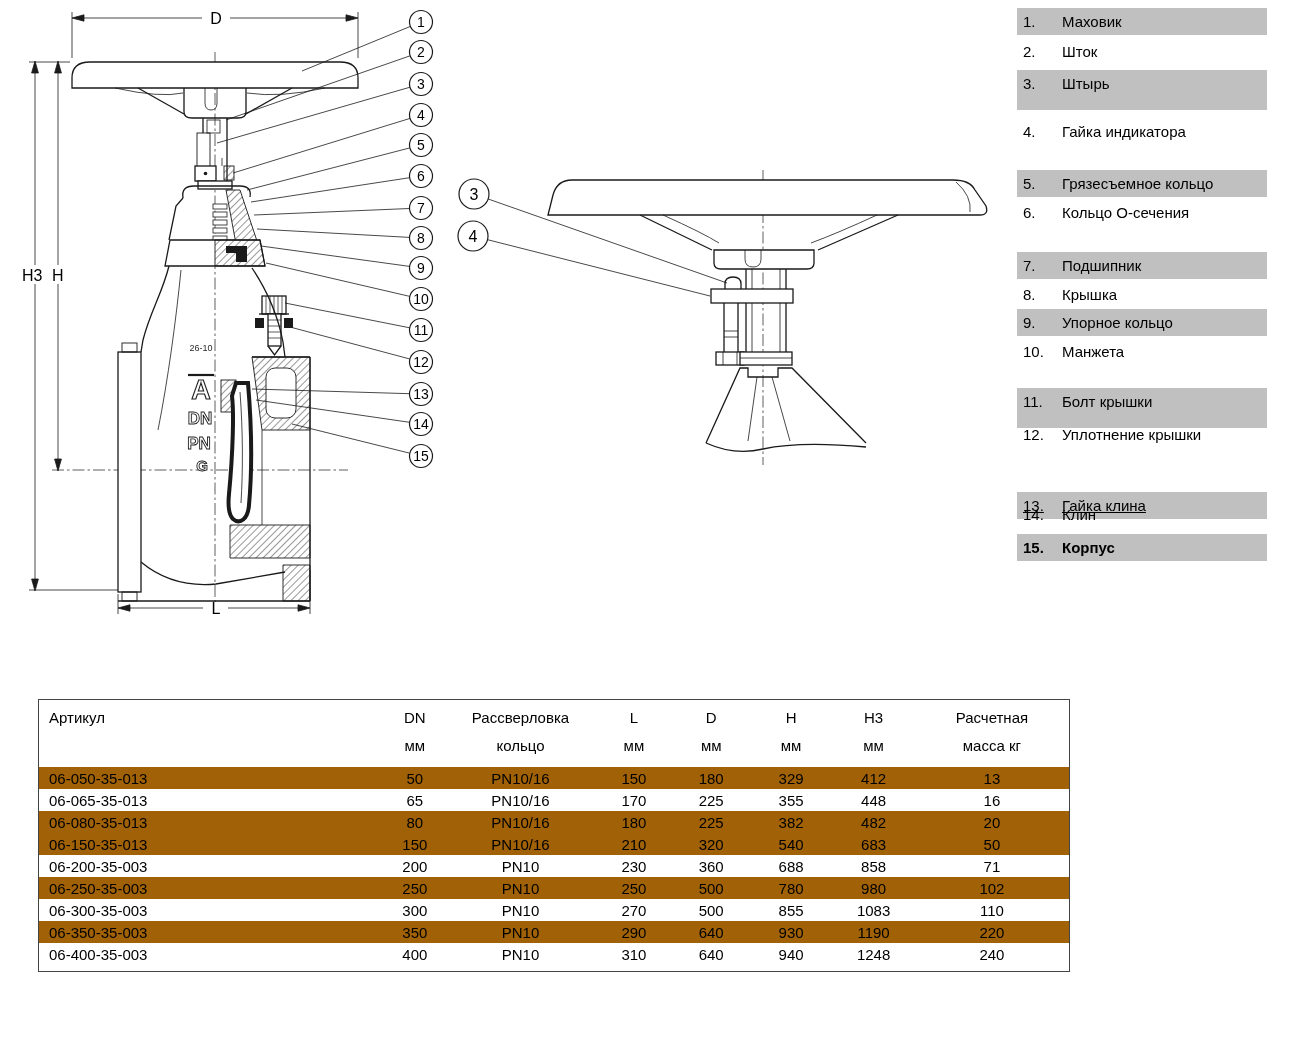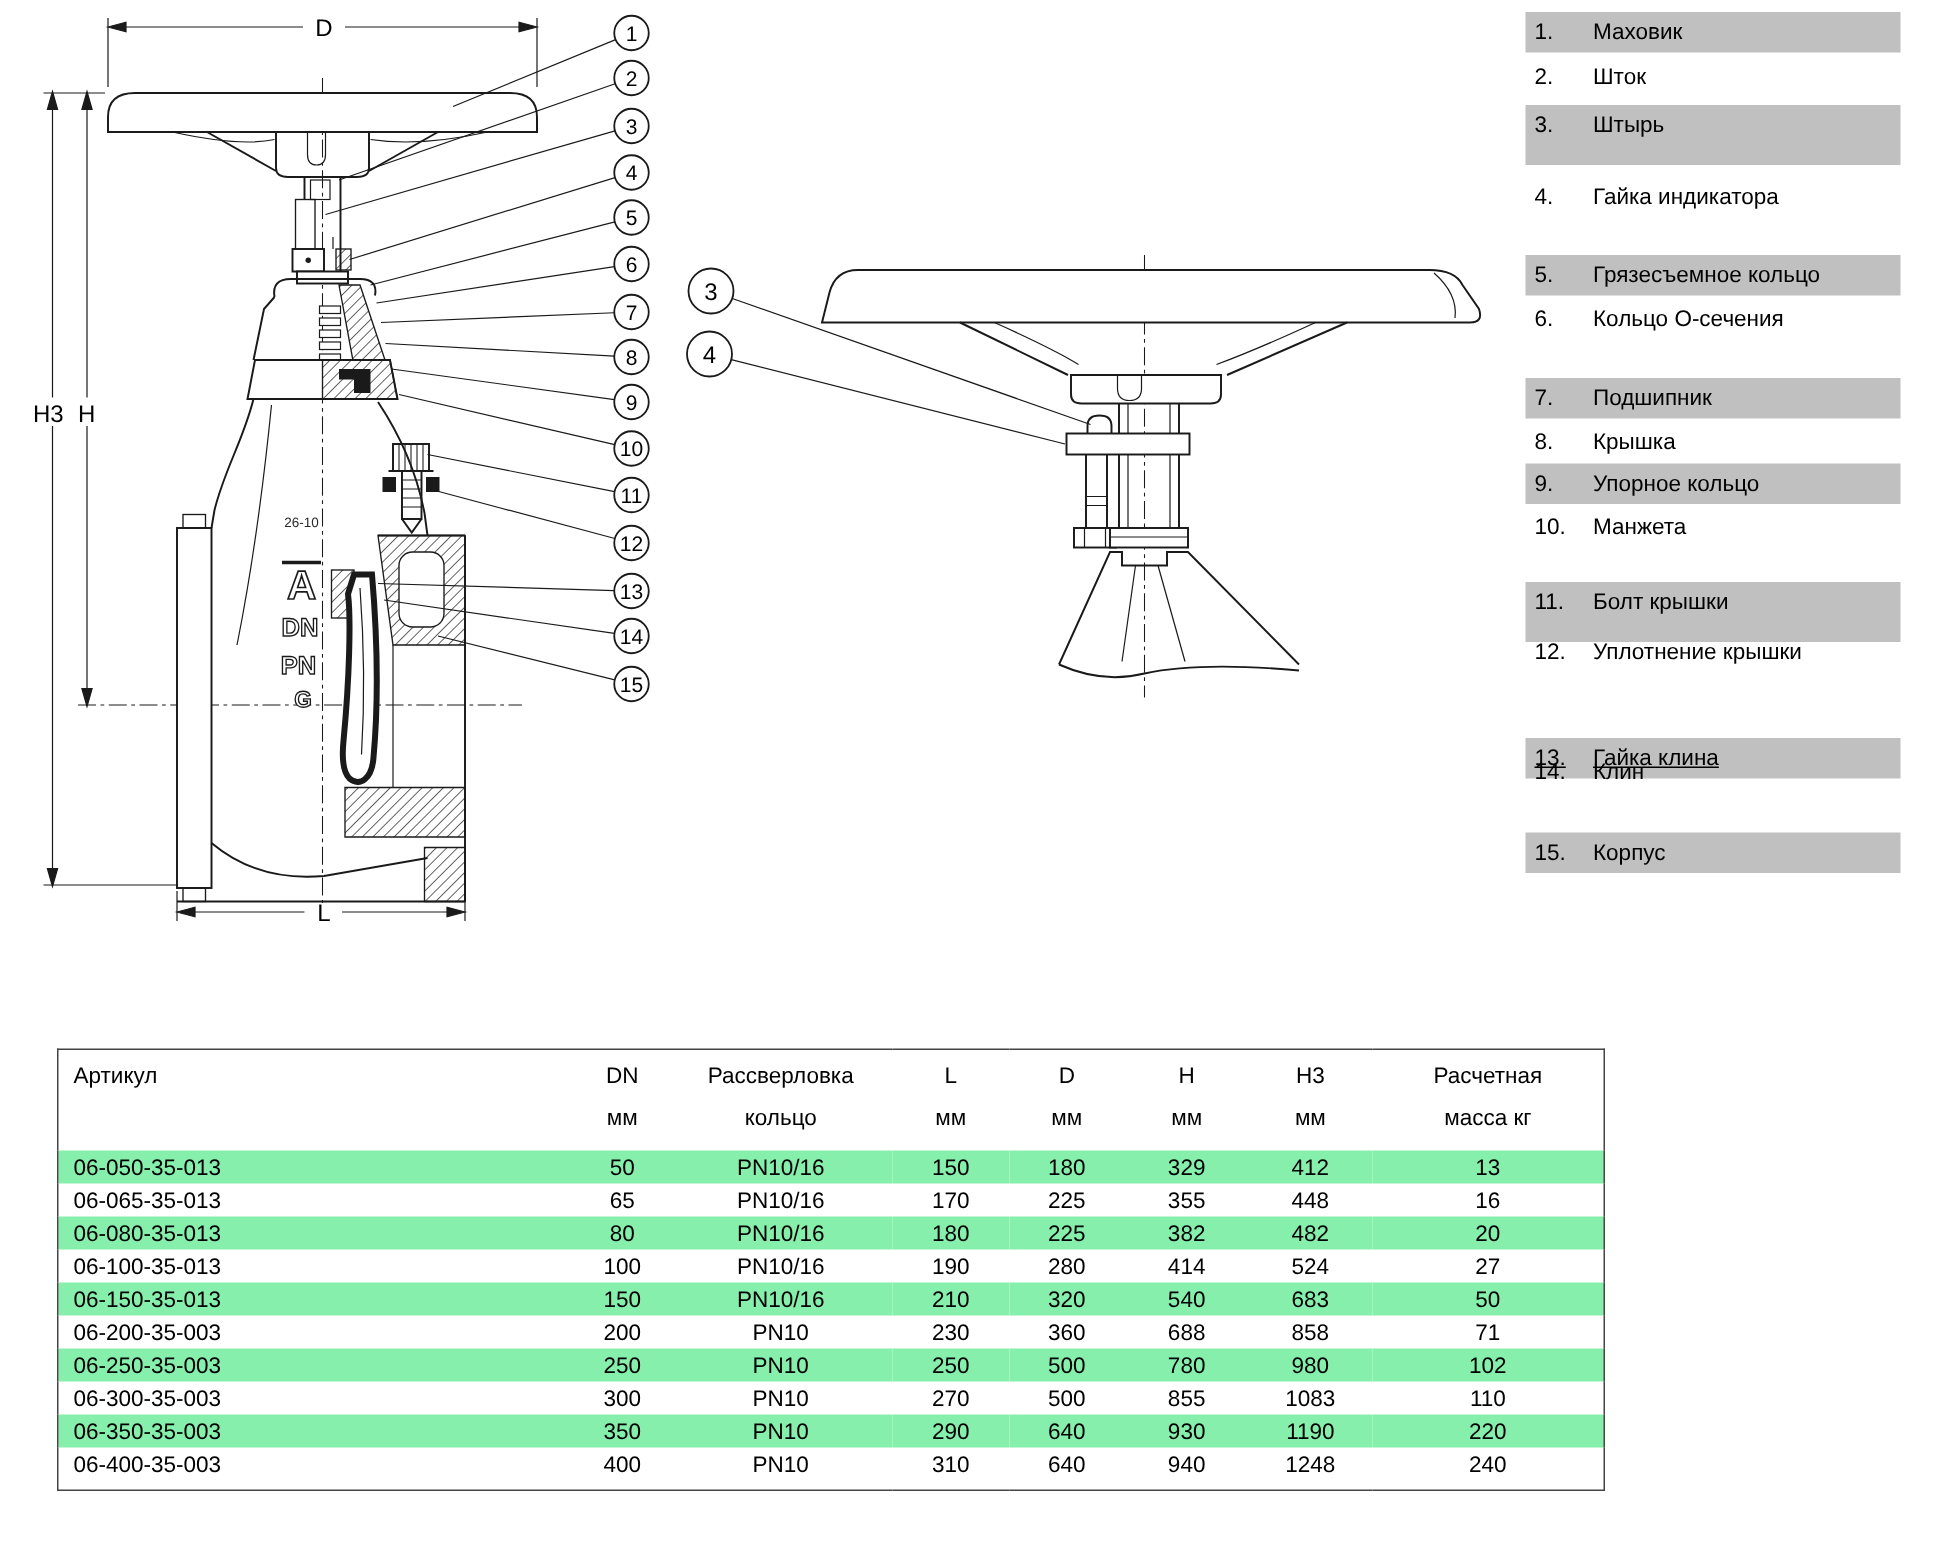--- a/index.html
+++ b/index.html
@@ -22,21 +22,21 @@
 
   
   #table-title{position:absolute;left:38px;top:660px;font-size:19px;font-weight:bold;}
   #dims-table{position:absolute;left:38px;top:699px;width:1032px;border:1px solid #444;
     border-collapse:collapse;table-layout:fixed;font-size:15px;}
   #dims-table th{font-weight:normal;text-align:center;vertical-align:top;padding:0;}
   #dims-table .hname{margin-top:9px;}
   #dims-table .hunit{margin-top:11px;margin-bottom:13px;}
   #dims-table td{text-align:center;padding:2.5px 0;}
   #dims-table td:first-child, #dims-table th:first-child{text-align:left;padding-left:10px;}
-  #dims-table tr.shaded{background:#86efac;}
+  #dims-table tr.shaded{background:#a16207;}
   #dims-table tbody tr:last-child td{padding-bottom:8px;}
 </style>
 </head>
 <body>
 
 <div id="page">
 
   <svg id="main-drawing" width="445" height="630" viewBox="0 0 445 630">
     <defs>
       <pattern id="h45" patternUnits="userSpaceOnUse" width="5" height="5" patternTransform="rotate(45)">
@@ -342,21 +342,21 @@
         <span class="legend-label">Уплотнение крышки</span>
       </div>
       <div class="legend-item shaded" style="top: 492px; min-height: 27px; text-decoration: underline;">
         <span class="legend-num">13.</span>
         <span class="legend-label">Гайка клина</span>
       </div>
       <div class="legend-item" style="top: 501px; min-height: 27px;">
         <span class="legend-num">14.</span>
         <span class="legend-label">Клин</span>
       </div>
-      <div class="legend-item shaded" style="top: 555px; min-height: 27px;">
+      <div class="legend-item shaded" style="top: 534px; min-height: 27px; font-weight: bold;">
         <span class="legend-num">15.</span>
         <span class="legend-label">Корпус</span>
       </div>
     </div>
 
 
   <table id="dims-table">
     <colgroup>
       <col style="width:33.5%">
         <col style="width:6%">
@@ -427,30 +427,20 @@
         <tr class="shaded">
           <td>06-080-35-013</td>
           <td>80</td>
           <td>PN10/16</td>
           <td>180</td>
           <td>225</td>
           <td>382</td>
           <td>482</td>
           <td>20</td>
         </tr>
-        <tr>
-          <td>06-100-35-013</td>
-          <td>100</td>
-          <td>PN10/16</td>
-          <td>190</td>
-          <td>280</td>
-          <td>414</td>
-          <td>524</td>
-          <td>27</td>
-        </tr>
         <tr class="shaded">
           <td>06-150-35-013</td>
           <td>150</td>
           <td>PN10/16</td>
           <td>210</td>
           <td>320</td>
           <td>540</td>
           <td>683</td>
           <td>50</td>
         </tr>

